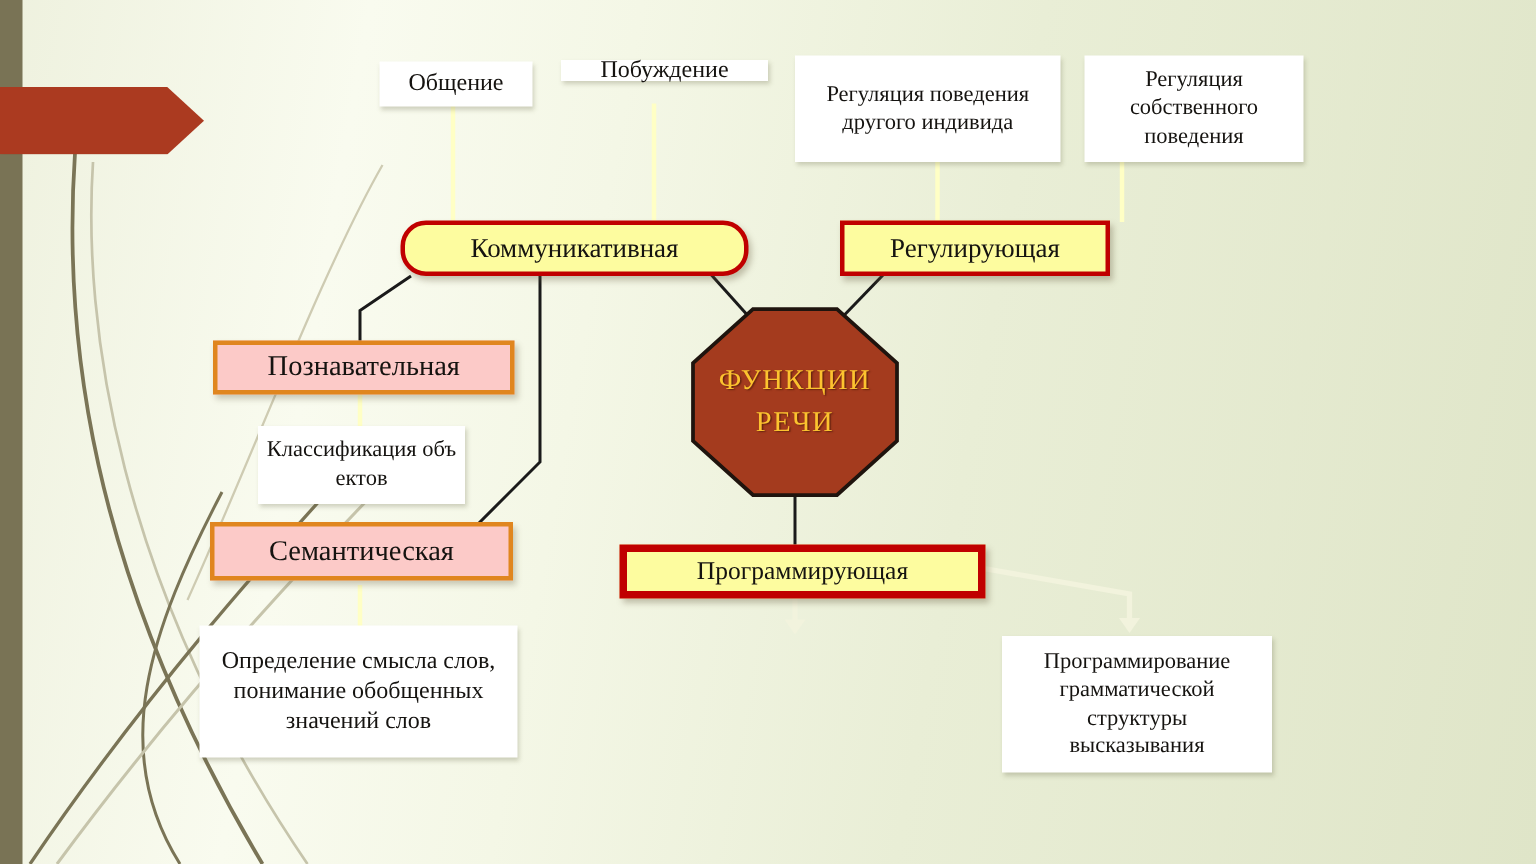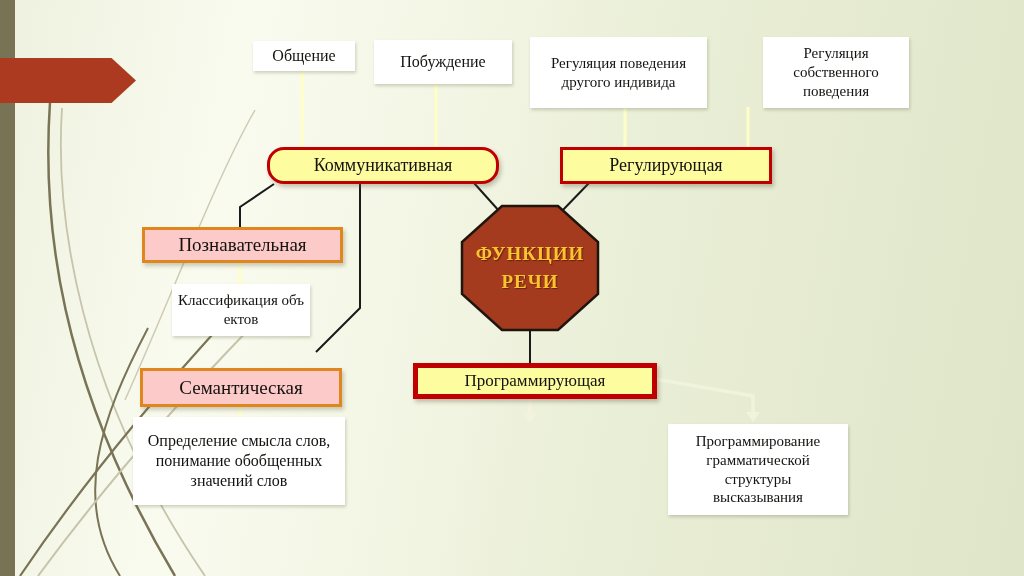--- a/index.html
+++ b/index.html
@@ -21,37 +21,37 @@
   .box{
     position:absolute;display:flex;align-items:center;justify-content:center;
     text-align:center;font-weight:normal;color:#151310;box-sizing:border-box;line-height:1.25;
   }
   .white{background:#ffffff;box-shadow:1px 2px 3px rgba(100,100,70,.28);}
   .yellow{background:#fdfc9f;border:3px solid #c00000;box-shadow:2px 3px 4px rgba(100,90,60,.35);}
   .yellow.thick{border-width:5px;}
   .pink{background:#fccac8;border:3px solid #e0861f;box-shadow:2px 3px 4px rgba(100,90,60,.3);}
 
   #n-obschenie      {left:253px;top:41px; width:102px;height:30px;font-size:16px;}
-  #n-pobuzhdenie    {left:374px;top:40px; width:138px;height:44px;font-size:16px;}
+  #n-pobuzhdenie    {left:374px;top:40px; width:138px;height:14px;font-size:16px;}
   #n-reg-other      {left:530px;top:37px; width:177px;height:71px;font-size:15px;padding:0 7px;}
-  #n-reg-own        {left:723px;top:37px; width:146px;height:71px;font-size:15px;padding:0 26px;margin-left:40px;}
+  #n-reg-own        {left:723px;top:37px; width:146px;height:71px;font-size:15px;padding:0 26px;}
   #n-kommunikativnaya{left:267px;top:147px;width:232px;height:37px;font-size:18px;border-radius:17px;}
-  #n-reguliruyushchaya{left:560px;top:147px;width:212px;height:37px;font-size:18px;}
+  #n-reguliruyushchaya{left:560px;top:147px;width:180px;height:37px;font-size:18px;}
   #n-poznavatelnaya {left:142px;top:227px;width:201px;height:36px;font-size:19px;}
   #n-klassifikatsiya{left:172px;top:284px;width:138px;height:52px;font-size:15px;padding:0 3px;word-break:break-all;}
-  #n-semanticheskaya{left:140px;top:368px;width:202px;height:39px;font-size:19px;}
+  #n-semanticheskaya{left:140px;top:348px;width:202px;height:39px;font-size:19px;}
   #n-opredelenie    {left:133px;top:417px;width:212px;height:88px;font-size:16px;padding:0 12px;}
   #n-programmiruyushchaya{left:413px;top:363px;width:244px;height:36px;font-size:17px;}
   #n-postroenie     {left:481px;top:424px;width:176px;height:91px;font-size:15px;padding:0 26px;}
   #n-programmirovanie{left:668px;top:424px;width:180px;height:91px;font-size:15px;padding:0 18px;}
 
   .octagon-label{
     position:absolute;left:462px;top:228px;width:136px;height:80px;
     display:flex;align-items:center;justify-content:center;text-align:center;
-    font-size:19px;font-weight:bold;color:#fcc32f;line-height:1.45;letter-spacing:1px;
+    font-size:19px;font-weight:normal;color:#fcc32f;line-height:1.45;letter-spacing:1px;
     text-shadow:1px 1px 1px rgba(60,20,5,.6);
   }
 </style>
 </head>
 <body>
 
 <div id="slide">
 
   <svg class="layer" viewBox="0 0 1024 576">
     <path d="M 50,102 C 42,220 58,380 175,576" stroke="#7a7456" stroke-width="2.5" fill="none"></path>

